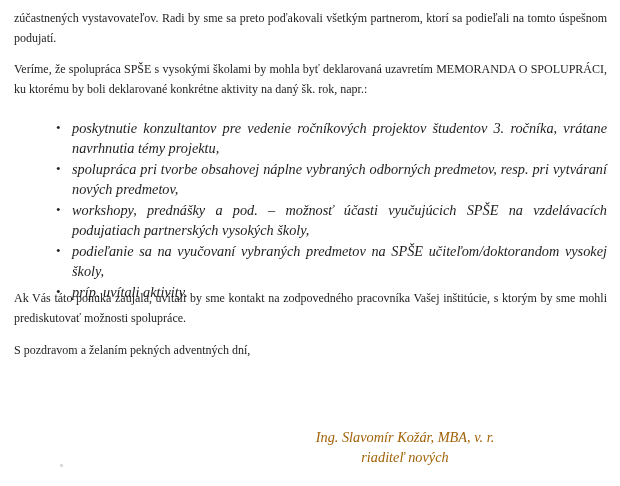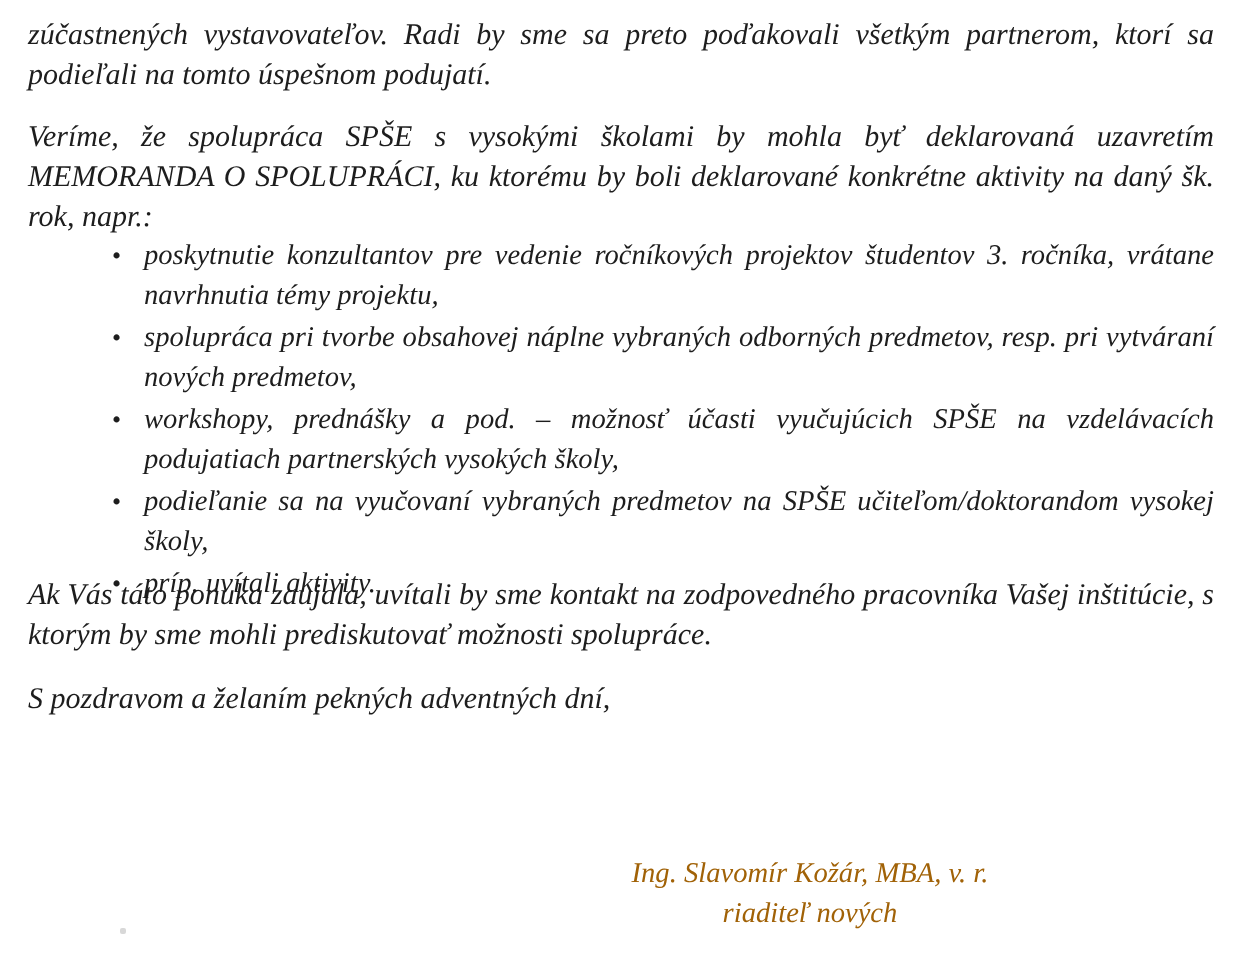--- a/index.html
+++ b/index.html
@@ -17,22 +17,21 @@
     overflow: hidden;
     font-family: "Liberation Serif", "DejaVu Serif", serif;
     color: #1a1a1a;
     -webkit-font-smoothing: antialiased;
   }
 
   .body-text {
     position: absolute;
     left: 14px;
     width: 593px;
-    font-style: italic;
-    font-size: 15px;
+    font-size: 12px;
     line-height: 20.2px;
     text-align: justify;
     text-justify: inter-word;
     color: #1d1d1d;
   }
 
   #para-opening { top: 8px; }
   #para-memorandum { top: 59px; }
   #para-contact { top: 288px; }
   #para-closing { top: 340px; width: 420px; text-align: left; }

